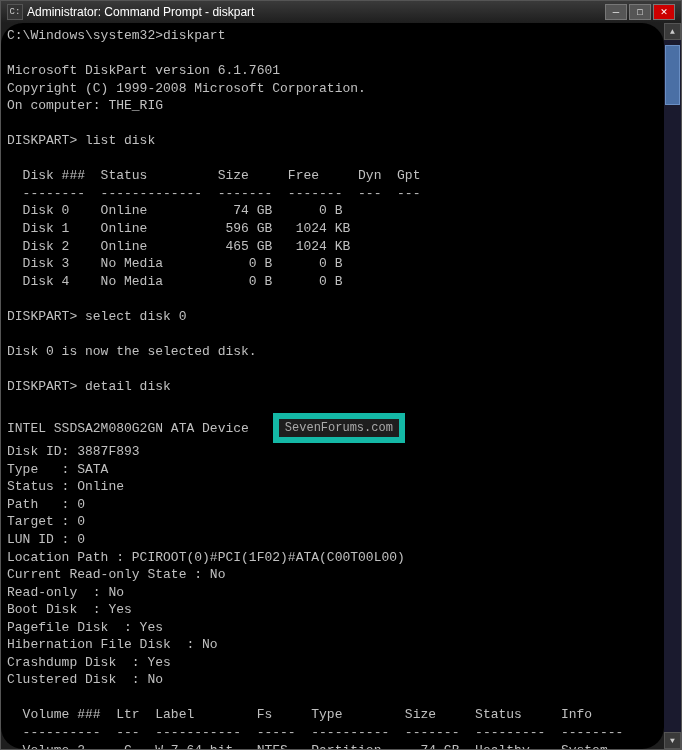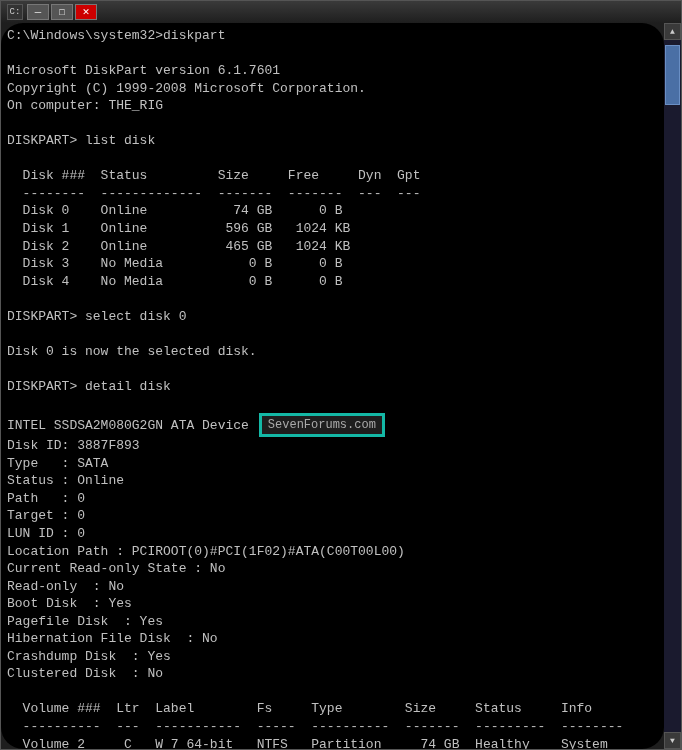--- a/index.html
+++ b/index.html
@@ -130,20 +130,21 @@
       background: #4a6fa5;
       border: 1px solid #6a8fc5;
     }
   </style>
 </head>
 <body>
 
 <div class="window">
   <div class="title-bar">
     <div class="title-bar-icon">C:</div>
+    <span class="title-bar-text">Administrator: Command Prompt - diskpart</span>
     <div class="title-bar-buttons">
       <div class="title-btn">─</div>
       <div class="title-btn">□</div>
       <div class="title-btn close">✕</div>
     </div>
   </div>
   <div class="content-area">
     <div class="terminal" id="terminal-content">C:\Windows\system32&gt;diskpart
 
 Microsoft DiskPart version 6.1.7601
@@ -159,21 +160,21 @@
   Disk 2    Online          465 GB   1024 KB
   Disk 3    No Media           0 B      0 B
   Disk 4    No Media           0 B      0 B
 
 DISKPART&gt; select disk 0
 
 Disk 0 is now the selected disk.
 
 DISKPART&gt; detail disk
 
-INTEL SSDSA2M080G2GN ATA Device<span style="display:inline-block; background:rgba(200,200,200,0.15); color:#aaa; border:3px solid #14b8a6; padding:1px 6px; font-size:12px; margin-left:10px; vertical-align:middle;">SevenForums.com</span>
+INTEL SSDSA2M080G2GN ATA Device<span style="display:inline-block; background:rgba(200,200,200,0.15); color:#aaa; border:6px solid #14b8a6; padding:1px 6px; font-size:12px; margin-left:24px; vertical-align:middle;">SevenForums.com</span>
 Disk ID: 3887F893
 Type   : SATA
 Status : Online
 Path   : 0
 Target : 0
 LUN ID : 0
 Location Path : PCIROOT(0)#PCI(1F02)#ATA(C00T00L00)
 Current Read-only State : No
 Read-only  : No
 Boot Disk  : Yes

